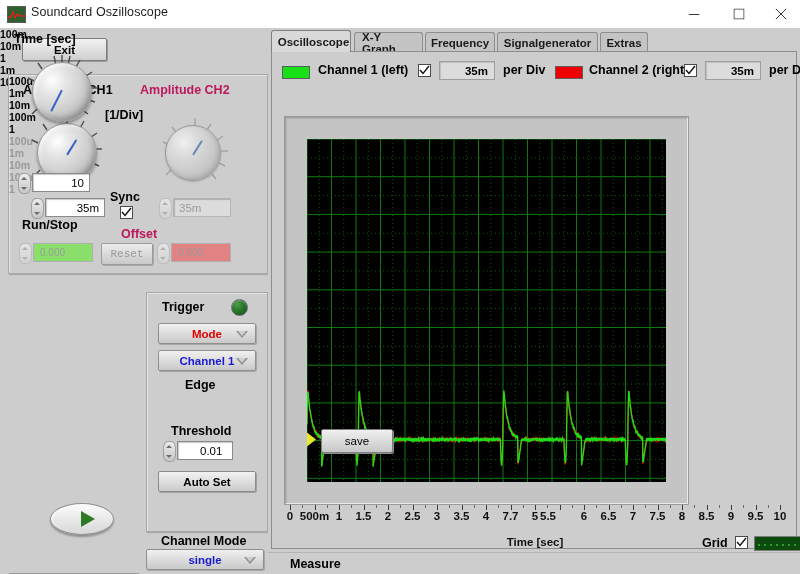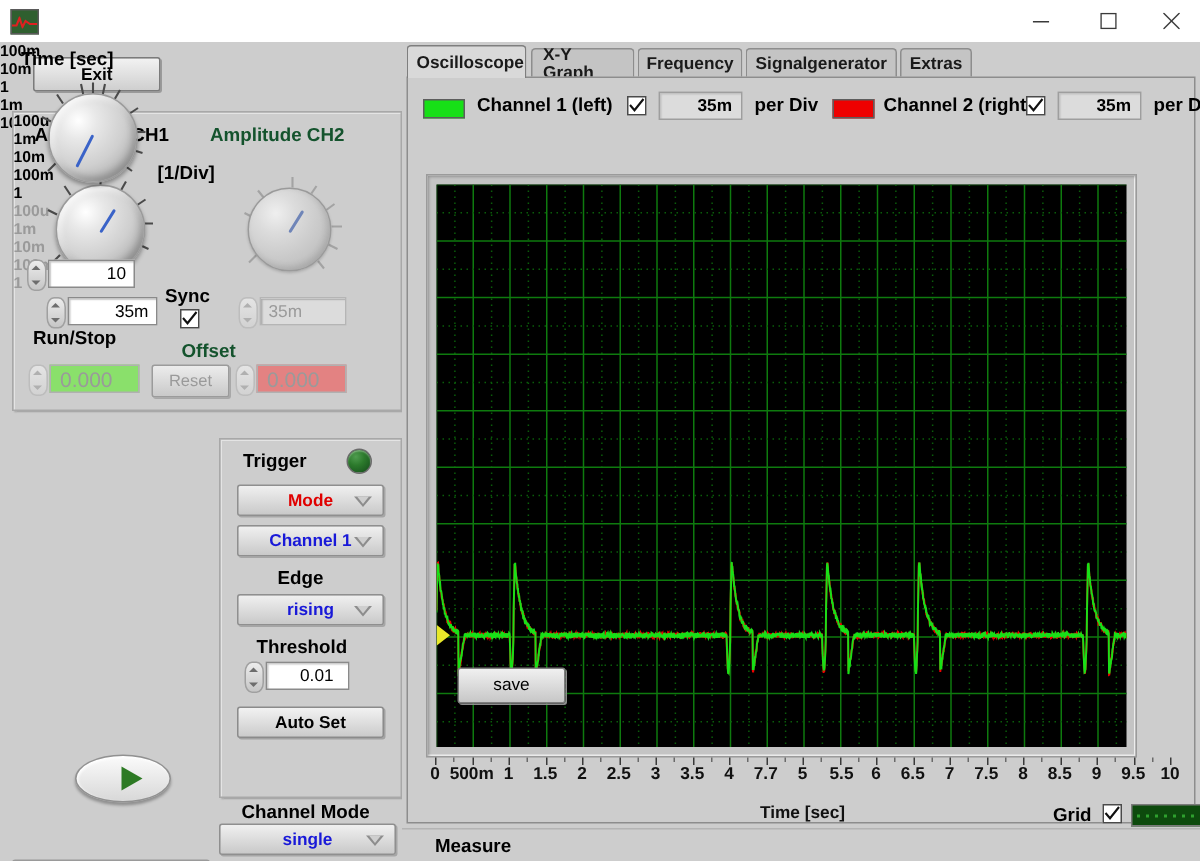--- a/index.html
+++ b/index.html
@@ -31,21 +31,21 @@
     border-radius:2px;box-shadow:1px 1px 0 #9a9a9a;font-size:11.5px;font-weight:bold;
     color:#000;display:flex;align-items:center;justify-content:center;cursor:default;}
 
   .panel{position:absolute;background:#cdcdcd;border:1px solid #a8a8a8;
     box-shadow:inset 1px 1px 0 #e4e4e4, 1px 1px 1px rgba(0,0,0,.18);}
   #amp-panel{left:8px;top:46px;width:258px;height:198px;}
   #time-panel{left:8px;top:264px;width:130px;height:234px;border:none;box-shadow:none;background:transparent;}
   #trig-panel{left:146px;top:264px;width:120px;height:238px;}
 
   .lbl{position:absolute;font-size:12.5px;font-weight:bold;color:#000;white-space:nowrap;}
-  .lbl.dis{color:#14532d;}
+  .lbl.dis{color:#be185d;}
   .sm{font-size:10.5px;font-weight:bold;}
   .sm.dis{color:#9a9a9a;}
 
   
   .knob{position:absolute;border-radius:50%;
     background:
       radial-gradient(circle at 33% 30%, #ffffff 0%, #e8e8e8 22%, #cfcfcf 55%, #b2b2b2 78%, #9b9b9b 100%);
     box-shadow:0 2px 3px rgba(0,0,0,.35), inset -2px -3px 5px rgba(0,0,0,.22), inset 2px 2px 4px rgba(255,255,255,.8);
     border:1px solid #9a9a9a;}
   .knob.dis{background:
@@ -70,28 +70,28 @@
   .spin i.d{bottom:3px;border-top:3px solid #6d6d6d;}
   .spin.dis i.u{border-bottom-color:#b0b0b0;}
   .spin.dis i.d{border-top-color:#b0b0b0;}
 
   
   .cbx{position:absolute;width:13px;height:13px;background:#fff;border:1px solid #4a4a4a;
     box-sizing:border-box;}
   .cbx svg{position:absolute;left:0;top:0;}
 
   
-  .offfield{position:absolute;height:19px;font-size:14px;display:flex;align-items:center;
+  .offfield{position:absolute;height:19px;font-size:10px;display:flex;align-items:center;
     padding-left:6px;box-sizing:border-box;border:1px solid #b0b0b0;}
   .off-g{background:#8ae06b;color:#9a9a9a;}
   .off-r{background:#e38282;color:#9a9a9a;}
   .reset-btn{position:absolute;width:50px;height:20px;
     background:linear-gradient(#ececec,#c9c9c9);border:1px solid #9b9b9b;border-radius:2px;
     box-shadow:1px 1px 0 #a8a8a8;font-size:11px;color:#9a9a9a;
-    display:flex;align-items:center;justify-content:center;}
+    display:flex;align-items:center;justify-content:center;font-family:Liberation Mono, monospace;}
 
   
   .combo{position:absolute;height:21px;
     background:linear-gradient(#f0f0f0,#c9c9c9);border:1px solid #8f8f8f;border-radius:2px;
     box-shadow:1px 1px 0 #a6a6a6;display:flex;align-items:center;justify-content:center;
     font-size:11.5px;font-weight:bold;box-sizing:border-box;}
   .combo .arw{position:absolute;right:7px;top:7px;width:0;height:0;
     border-left:6px solid transparent;border-right:6px solid transparent;border-top:7px solid #8d8d8d;}
   .combo .arw:after{content:"";position:absolute;left:-4px;top:-7px;width:0;height:0;
     border-left:4px solid transparent;border-right:4px solid transparent;border-top:5px solid #cfcfcf;}
@@ -126,23 +126,23 @@
 
   .tabbody{position:absolute;left:3px;top:23px;width:526px;height:498px;
     background:#cdcdcd;border:1px solid #8d8d8d;box-sizing:border-box;}
 
   .chswatch{position:absolute;width:26px;height:11px;border:1px solid #5d5d5d;}
   .perdiv{position:absolute;width:56px;height:19px;background:#dcdcdc;border:1px solid #9e9e9e;
     box-shadow:inset 1px 1px 1px rgba(0,0,0,.13);font-size:11.5px;font-weight:bold;color:#000;
     display:flex;align-items:center;justify-content:flex-end;padding-right:6px;box-sizing:border-box;}
 
   
-  .graphframe{position:absolute;left:12px;top:64px;width:474px;height:389px;
+  .graphframe{position:absolute;left:12px;top:64px;width:405px;height:389px;
     background:#c4c4c4;border:1px solid #9b9b9b;
-    box-shadow:inset 1px 1px 2px rgba(0,0,0,.25), inset -1px -1px 0 #efefef;padding:6px;
+    box-shadow:inset 1px 1px 2px rgba(0,0,0,.25), inset -1px -1px 0 #efefef;padding:22px;
     box-sizing:border-box;}
   .plot{position:relative;width:100%;height:100%;background:#000;overflow:hidden;}
   .plot svg{position:absolute;left:0;top:0;}
   .savebtn{position:absolute;left:14px;bottom:29px;width:70px;height:22px;
     background:linear-gradient(#f0f0f0,#c7c7c7);border:1px solid #7e7e7e;border-radius:2px;
     box-shadow:1px 1px 0 #8d8d8d;font-size:11.5px;color:#000;
     display:flex;align-items:center;justify-content:center;z-index:5;}
 
   .xaxis{position:absolute;left:12px;top:453px;width:502px;height:30px;}
   .xtick{position:absolute;top:0;width:1px;height:5px;background:#3a3a3a;}
@@ -160,20 +160,21 @@
 <body>
 
 <div class="app">
 
   <div class="titlebar">
     <div class="tb-icon">
       <svg class="wv" viewBox="0 0 17 8">
         <polyline points="0,6 3,6 5,1 7,7 9,3 12,5 17,5" fill="none" stroke="#e02020" stroke-width="1.4"></polyline>
       </svg>
     </div>
+    <div class="tb-title">Soundcard Oszilloscope</div>
     <div class="tb-btn tb-min">
       <svg width="11" height="11" viewBox="0 0 11 11">
         <line x1="0" y1="6" x2="11" y2="6" stroke="#3a3a3a" stroke-width="1"></line>
       </svg>
     </div>
     <div class="tb-btn tb-max">
       <svg width="11" height="11" viewBox="0 0 11 11">
         <rect x="0.5" y="0.5" width="10" height="10" fill="none" stroke="#3a3a3a" stroke-width="1"></rect>
       </svg>
     </div>
@@ -319,24 +320,20 @@
       <div class="combo" style="left:11px;top:30px;width:98px;color:#e00000;">
         <span>Mode</span>
         <span class="arw"></span>
       </div>
       <div class="combo" style="left:11px;top:57px;width:98px;color:#1919d8;">
         <span>Channel 1</span>
         <span class="arw"></span>
       </div>
 
       <div class="lbl" style="left:38px;top:85px;">Edge</div>
-      <div class="combo" style="left:11px;top:103px;width:98px;color:#1919d8;">
-        <span>rising</span>
-        <span class="arw"></span>
-      </div>
 
       <div class="lbl" style="left:24px;top:131px;">Threshold</div>
       <div class="spin" style="left:16px;top:148px;">
           <i class="u"></i>
           <i class="d"></i>
         </div>
       <div class="numfield lft" style="left:30px;top:148px;width:56px;height:19px;">0.01</div>
 
       <div class="pushbtn" style="left:11px;top:178px;width:98px;height:21px;">Auto Set</div>
     </div>
@@ -501,21 +498,21 @@
             <div class="xlabel" style="left: 30.5px;">500m</div>
             <div class="xlabel" style="left: 55px;">1</div>
             <div class="xlabel" style="left: 79.5px;">1.5</div>
             <div class="xlabel" style="left: 104px;">2</div>
             <div class="xlabel" style="left: 128.5px;">2.5</div>
             <div class="xlabel" style="left: 153px;">3</div>
             <div class="xlabel" style="left: 177.5px;">3.5</div>
             <div class="xlabel" style="left: 202px;">4</div>
             <div class="xlabel" style="left: 226.5px;">7.7</div>
             <div class="xlabel" style="left: 251px;">5</div>
-            <div class="xlabel" style="left: 277px;">5.5</div>
+            <div class="xlabel" style="left: 264px;">5.5</div>
             <div class="xlabel" style="left: 300px;">6</div>
             <div class="xlabel" style="left: 324.5px;">6.5</div>
             <div class="xlabel" style="left: 349px;">7</div>
             <div class="xlabel" style="left: 373.5px;">7.5</div>
             <div class="xlabel" style="left: 398px;">8</div>
             <div class="xlabel" style="left: 422.5px;">8.5</div>
             <div class="xlabel" style="left: 447px;">9</div>
             <div class="xlabel" style="left: 471.5px;">9.5</div>
             <div class="xlabel" style="left: 496px;">10</div>
           </div>

